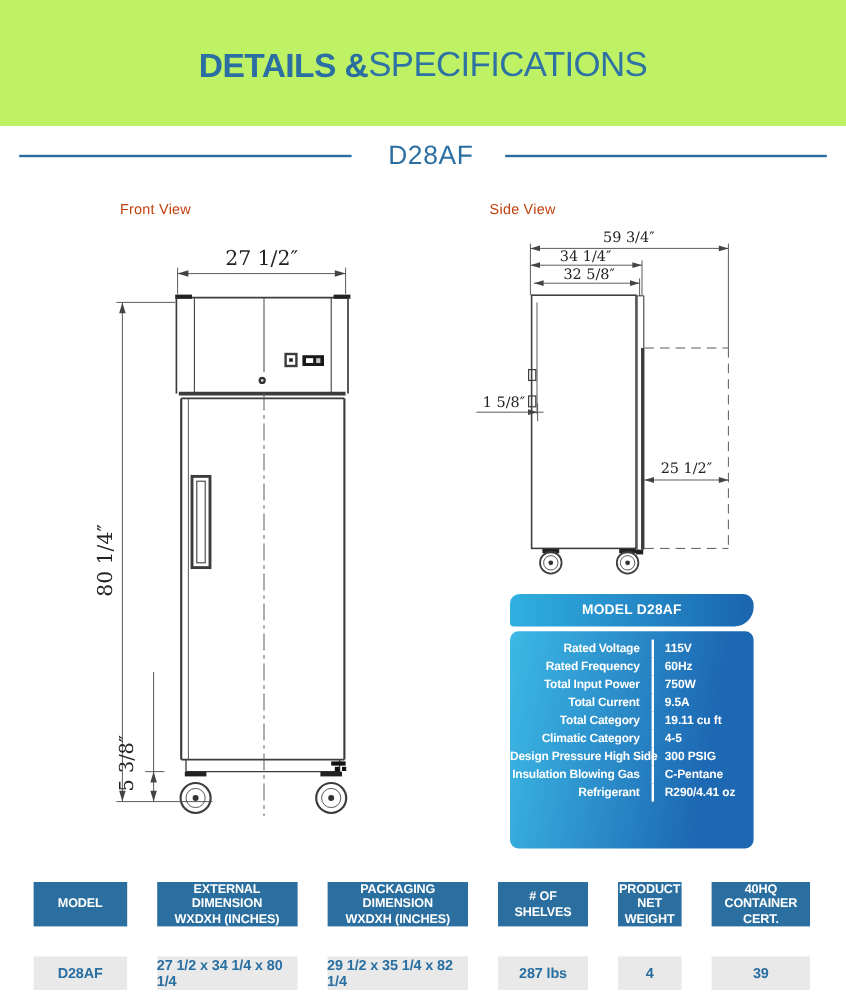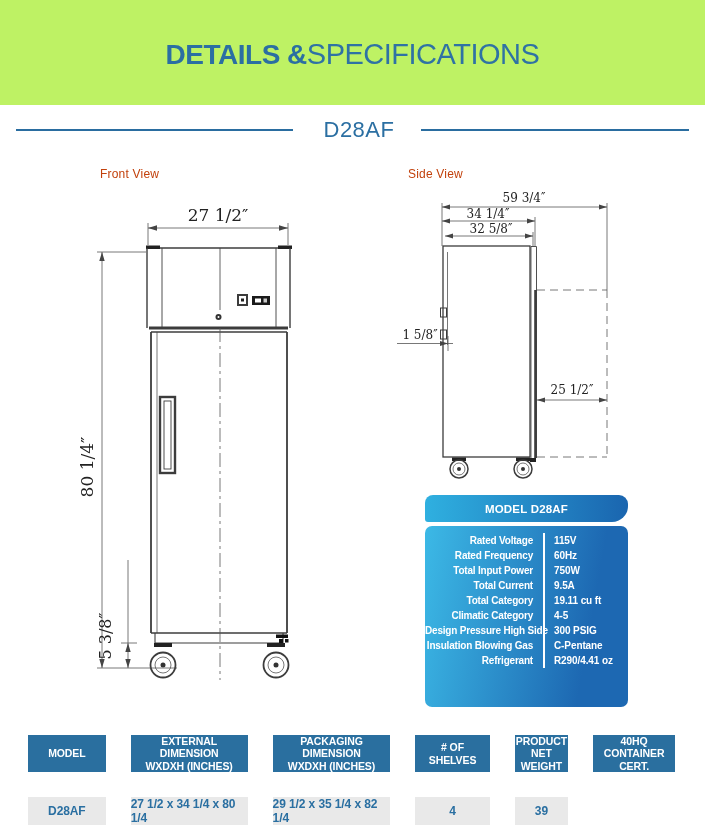--- a/index.html
+++ b/index.html
@@ -260,15 +260,16 @@
       <span>WEIGHT</span>
     </div>
   <div class="bth">
       <span>40HQ</span>
       <span>CONTAINER CERT.</span>
     </div>
 
   <div class="btd">D28AF</div>
   <div class="btd">27 1/2 x 34 1/4 x 80 1/4</div>
   <div class="btd">29 1/2 x 35 1/4 x 82 1/4</div>
+  <div class="btd">287 lbs</div>
   <div class="btd">4</div>
   <div class="btd">39</div>
 </div>
 
 </body></html>

